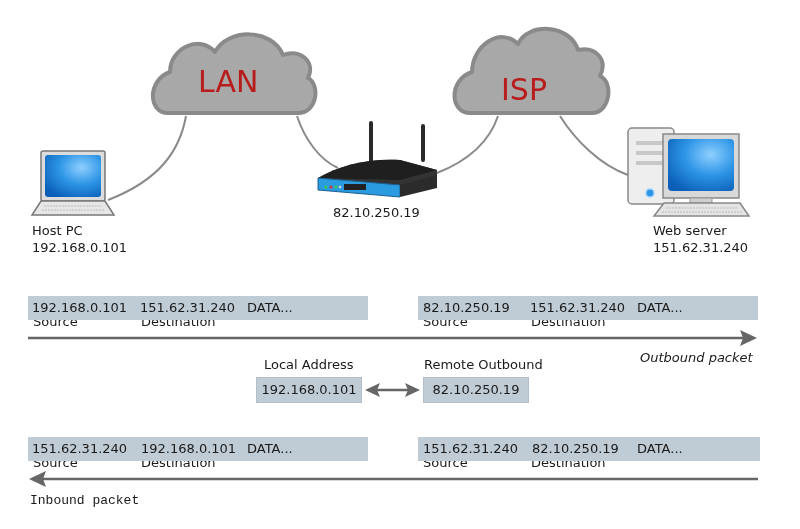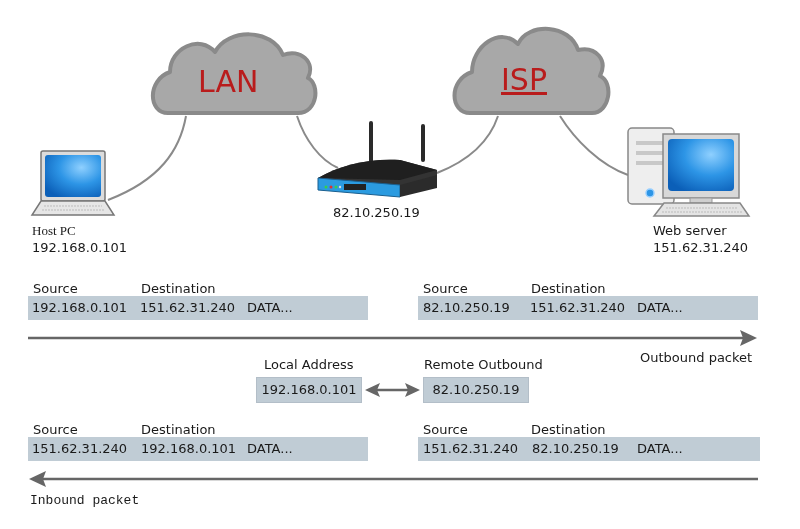--- a/index.html
+++ b/index.html
@@ -3,21 +3,21 @@
 <meta charset="utf-8">
 <style>
   html, body { margin:0; padding:0; background:#ffffff; }
   body { width:800px; height:529px; position:relative; overflow:hidden;
          font-family:"DejaVu Sans", sans-serif; color:#1a1a1a; }
   svg.diagram { position:absolute; left:0; top:0; }
   .lbl { position:absolute; font-size:13px; line-height:15px; white-space:nowrap; }
   .cloud-text { position:absolute; font-size:30px; color:#b91c1c; font-family:"DejaVu Sans", sans-serif; font-weight:normal; }
   .packet { position:absolute; height:24px; background:#c0ccd5; }
   .packet .cell { position:absolute; top:4px; font-size:13px; line-height:16px; white-space:nowrap; }
-  .hdr { position:absolute; font-size:13px; line-height:15px; white-space:nowrap; }
+  .hdr { position:absolute; font-size:13px; line-height:15px; white-space:nowrap;margin-top:33px; }
   .addr-box { position:absolute; height:26px; background:#c0ccd5; border:1px solid #b3bec8; box-sizing:border-box; font-size:13px; line-height:24px; text-align:center; }
 </style>
 </head>
 <body>
 
 <svg class="diagram" width="800" height="529" viewBox="0 0 800 529">
   <defs>
     <radialGradient id="scr" cx="65%" cy="30%" r="80%">
       <stop offset="0" stop-color="#8fd0ff"></stop>
       <stop offset="0.5" stop-color="#2d95e6"></stop>
@@ -85,23 +85,23 @@
   </g>
 
   <g>
     <line x1="372" y1="390" x2="412" y2="390" stroke="#666" stroke-width="2.5"></line>
     <path d="M365 390 L 380 383 L 377 390 L 380 397 Z" fill="#666"></path>
     <path d="M420 390 L 405 383 L 408 390 L 405 397 Z" fill="#666"></path>
   </g>
 </svg>
 
 <div class="cloud-text" style="left:198px;top:64px;">LAN</div>
-<div class="cloud-text" style="left:501px;top:62px;text-decoration:underline;">ISP</div>
+<div class="cloud-text" style="left:501px;top:72px;">ISP</div>
 
-<div class="lbl" style="left:32px;top:223px;font-family:Liberation Serif, serif;">Host PC</div>
+<div class="lbl" style="left:32px;top:223px;">Host PC</div>
 <div class="lbl" style="left:32px;top:240px;">192.168.0.101</div>
 <div class="lbl" style="left:333px;top:205px;">82.10.250.19</div>
 <div class="lbl" style="left:653px;top:223px;">Web server</div>
 <div class="lbl" style="left:653px;top:240px;">151.62.31.240</div>
 
 <div class="hdr" style="left:33px;top:281px;">Source</div>
 <div class="hdr" style="left:141px;top:281px;">Destination</div>
 <div class="packet" style="left:28px;top:296px;width:340px;">
   <span class="cell" style="left:4px;">192.168.0.101</span>
   <span class="cell" style="left:112px;">151.62.31.240</span>
@@ -109,21 +109,21 @@
 </div>
 
 <div class="hdr" style="left:423px;top:281px;">Source</div>
 <div class="hdr" style="left:531px;top:281px;">Destination</div>
 <div class="packet" style="left:418px;top:296px;width:340px;">
   <span class="cell" style="left:5px;">82.10.250.19</span>
   <span class="cell" style="left:112px;">151.62.31.240</span>
   <span class="cell" style="left:219px;">DATA...</span>
 </div>
 
-<div class="lbl" style="left:640px;top:350px;">Outbound packet</div>
+<div class="lbl" style="left:640px;top:350px;font-style:italic;">Outbound packet</div>
 
 <div class="lbl" style="left:264px;top:357px;">Local Address</div>
 <div class="addr-box" style="left:256px;top:377px;width:106px;">192.168.0.101</div>
 <div class="lbl" style="left:424px;top:357px;">Remote Outbound</div>
 <div class="addr-box" style="left:423px;top:377px;width:106px;">82.10.250.19</div>
 
 <div class="hdr" style="left:33px;top:422px;">Source</div>
 <div class="hdr" style="left:141px;top:422px;">Destination</div>
 <div class="packet" style="left:28px;top:437px;width:340px;">
   <span class="cell" style="left:4px;">151.62.31.240</span>

